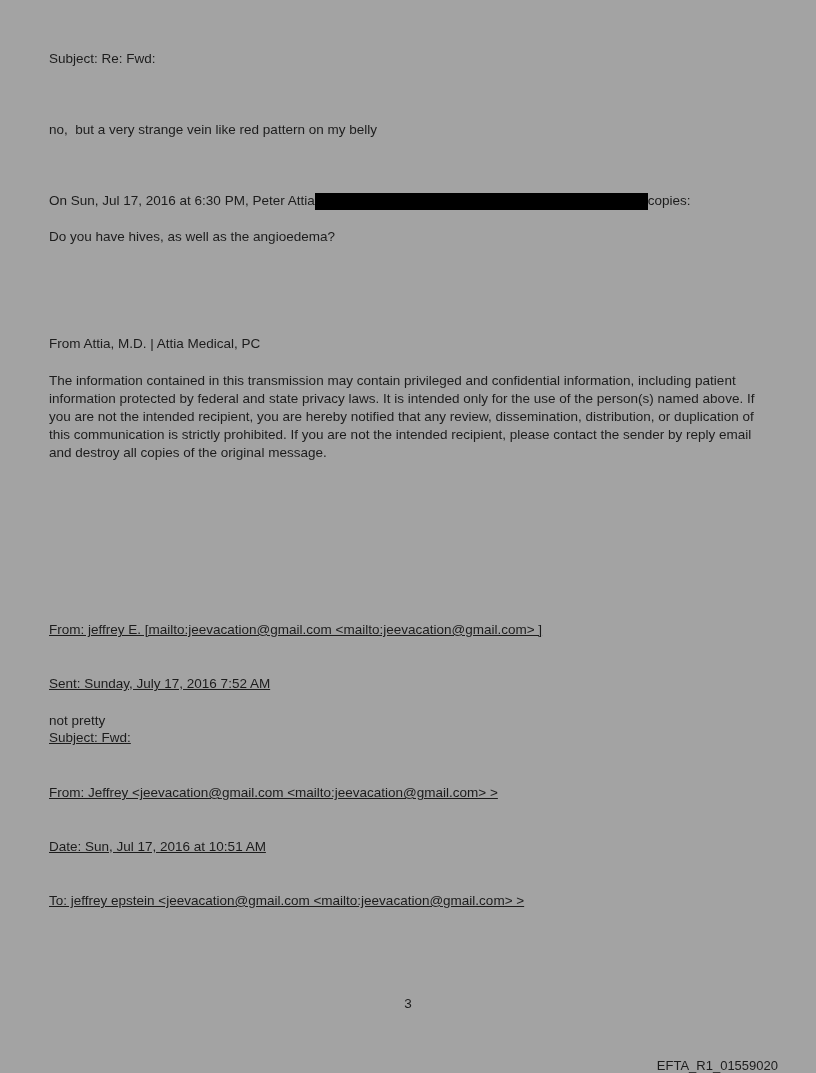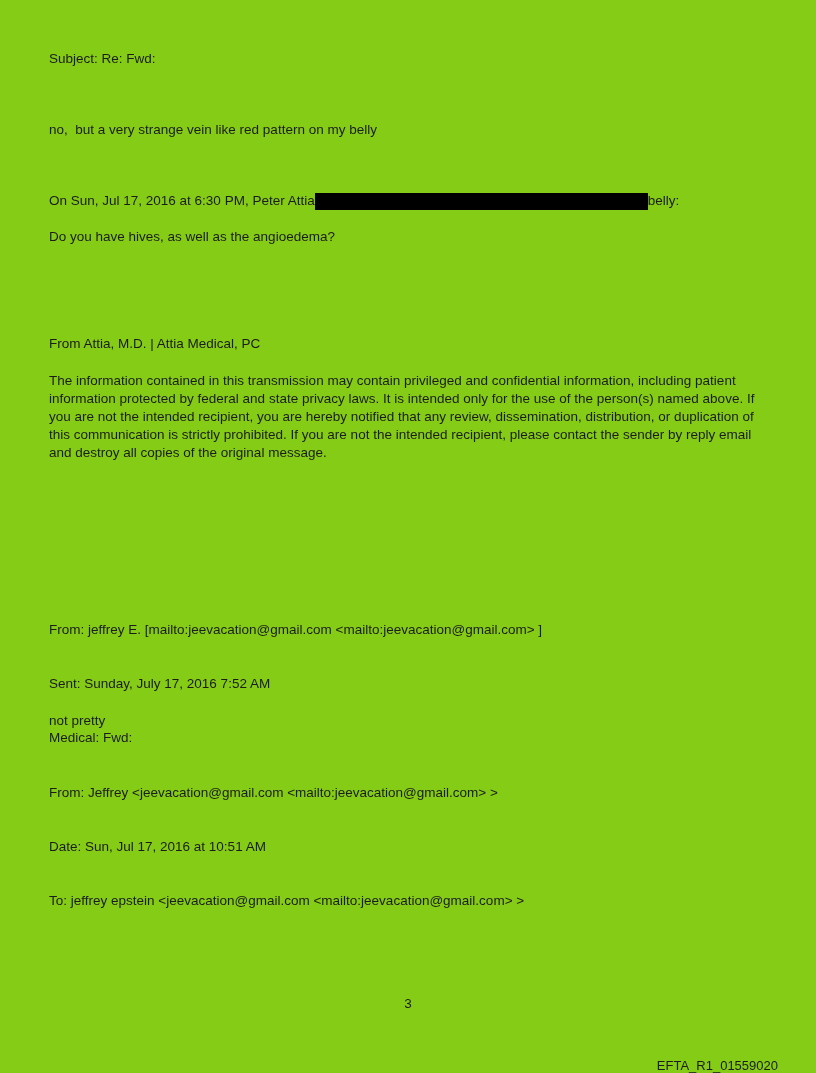--- a/index.html
+++ b/index.html
@@ -9,30 +9,30 @@
     height: 1073px;
     position: relative;
     font-family: "Liberation Sans", sans-serif;
     font-size: 13.5px;
     color: #1c1c1c;
     overflow: hidden;
   }
   .page {
     position: absolute;
     inset: 0;
-    background: #84cc16;
+    background: #a3a3a3;
   }
   .block {
     position: absolute;
     left: 49px;
     width: 719px;
     line-height: 18px;
     white-space: pre-wrap;
   }
-  .line { line-height: 18px; }
+  .line { line-height: 18px; text-decoration: underline; }
   .redaction {
     display: inline-block;
     width: 333px;
     height: 17px;
     background: #000000;
     vertical-align: text-bottom;
     margin-bottom: -2px;
   }
   .page-number {
     left: 0;
@@ -50,32 +50,32 @@
 </style>
 </head>
 <body>
 
 <div class="page">
 
   <div class="block" style="top:50px">Subject: Re: Fwd:</div>
 
   <div class="block" style="top:121px">no,  but a very strange vein like red pattern on my belly</div>
 
-  <div class="block" style="top:192px"><span>On Sun, Jul 17, 2016 at 6:30 PM, Peter Attia</span><span class="redaction"></span><span>belly:</span></div>
+  <div class="block" style="top:192px"><span>On Sun, Jul 17, 2016 at 6:30 PM, Peter Attia</span><span class="redaction"></span><span>copies:</span></div>
 
   <div class="block" style="top:228px">Do you have hives, as well as the angioedema?</div>
 
   <div class="block" style="top:335px">From Attia, M.D. | Attia Medical, PC</div>
 
   <div class="block" style="top:372px">The information contained in this transmission may contain privileged and confidential information, including patient information protected by federal and state privacy laws. It is intended only for the use of the person(s) named above. If you are not the intended recipient, you are hereby notified that any review, dissemination, distribution, or duplication of this communication is strictly prohibited. If you are not the intended recipient, please contact the sender by reply email and destroy all copies of the original message.</div>
 
   <div class="block" style="top:585px">
     <div class="line">From: jeffrey E. [mailto:jeevacation@gmail.com &lt;mailto:jeevacation@gmail.com&gt; ]</div>
     <div class="line">Sent: Sunday, July 17, 2016 7:52 AM</div>
-    <div class="line">Medical: Fwd:</div>
+    <div class="line">Subject: Fwd:</div>
   </div>
 
   <div class="block" style="top:712px">not pretty</div>
 
   <div class="block" style="top:748px">
     <div class="line">From: Jeffrey &lt;jeevacation@gmail.com &lt;mailto:jeevacation@gmail.com&gt; &gt;</div>
     <div class="line">Date: Sun, Jul 17, 2016 at 10:51 AM</div>
     <div class="line">To: jeffrey epstein &lt;jeevacation@gmail.com &lt;mailto:jeevacation@gmail.com&gt; &gt;</div>
   </div>
 

